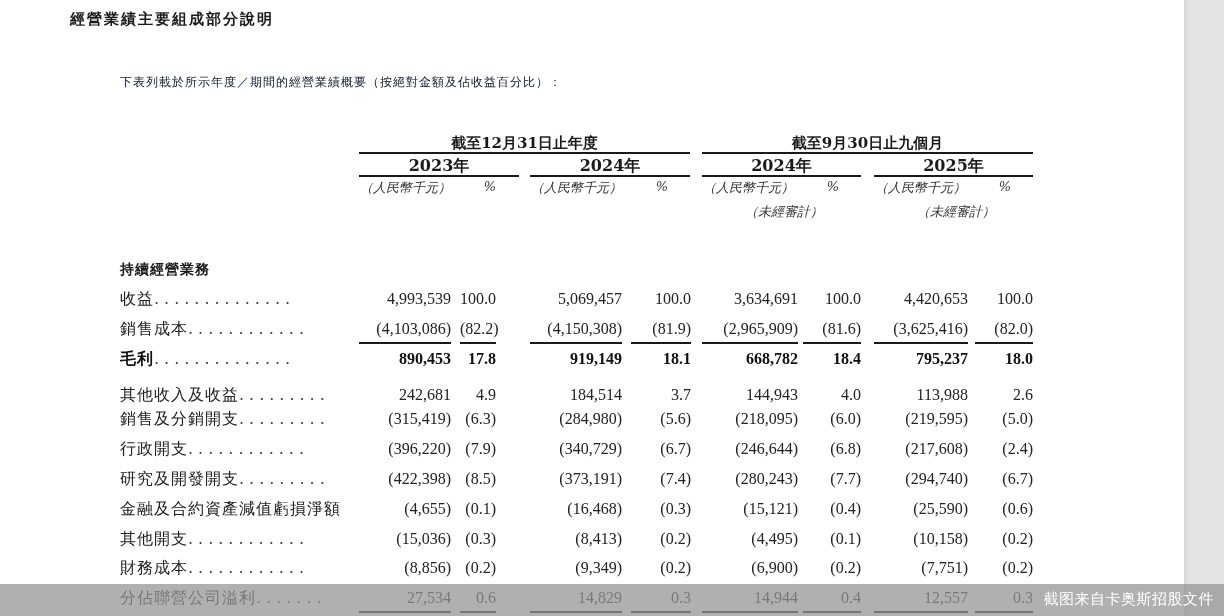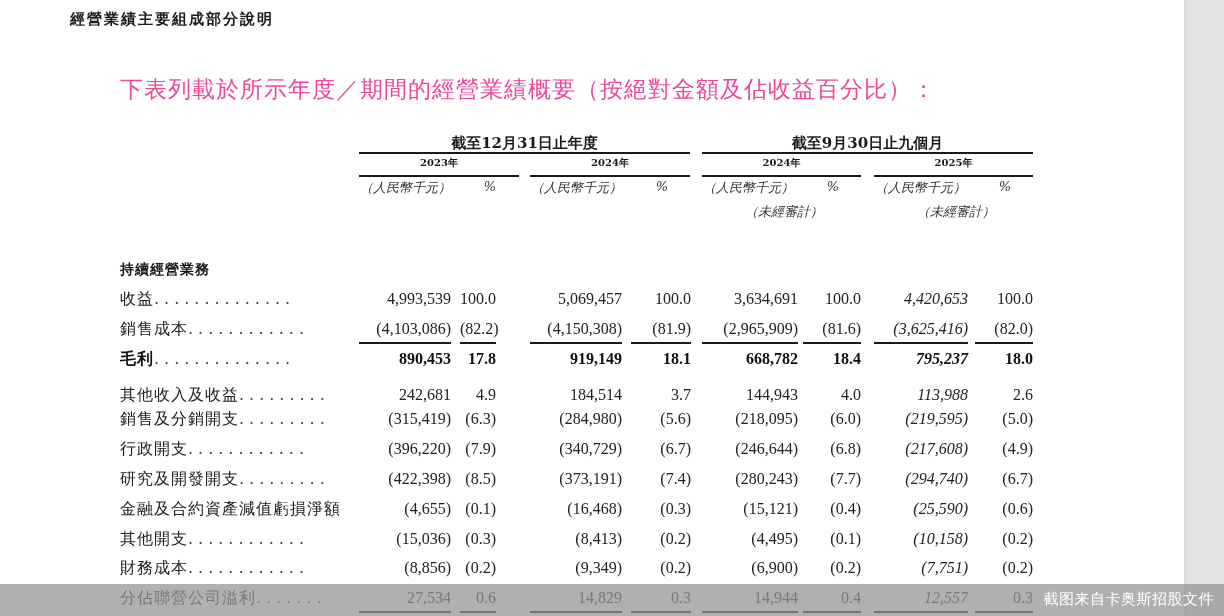--- a/index.html
+++ b/index.html
@@ -11,28 +11,28 @@
   }
   .page { position: absolute; left: 0; top: 0; width: 1184px; height: 616px; background: #ffffff; }
   .right-gutter { position: absolute; left: 1184px; top: 0; width: 40px; height: 616px; background: #e3e3e3; border-left: 3px solid #dadada; box-sizing: border-box; }
 
   .section-title {
     position: absolute; left: 70px; top: 10px;
     font-size: 15px; font-weight: bold; letter-spacing: 2px; color: #1a1a1a;
   }
   .intro {
     position: absolute; left: 120px; top: 74px;
-    font-size: 23px; letter-spacing: 1px; color: #ec4899;
+    font-size: 12px; letter-spacing: 1px; color: #0f172a;
   }
 
   
   .abs { position: absolute; }
   .grp-label { font-size: 15px; font-weight: bold; text-align: center; color: #1a1a1a; }
   .rule-thick { position: absolute; height: 2px; background: #1a1a1a; }
-  .year-label { font-size: 10px; font-weight: bold; text-align: center; color: #1a1a1a; }
+  .year-label { font-size: 16px; font-weight: bold; text-align: center; color: #1a1a1a; }
   .unit { font-size: 13px; font-style: italic; color: #333; }
   .pct { font-size: 13px; font-style: italic; color: #333; text-align: center; }
 
   .category {
     position: absolute; left: 120px; top: 261px;
     font-size: 14px; font-weight: bold; color: #1a1a1a; letter-spacing: 1px;
   }
 
   .row { position: absolute; left: 0; width: 1184px; height: 30px; }
   .row .label {
@@ -48,21 +48,21 @@
   }
   .row.bold .cell, .row.bold .label { font-weight: bold; color: #111; }
   .underline-cells .cell { border-bottom: 2px solid #1a1a1a; }
 
   .c1 { left: 359px; width: 92px; }
   .c2 { left: 460px; width: 36px; }
   .c3 { left: 530px; width: 92px; }
   .c4 { left: 631px; width: 60px; }
   .c5 { left: 702px; width: 96px; }
   .c6 { left: 803px; width: 58px; }
-  .c7 { left: 874px; width: 94px; font-style: italic; }
+  .c7 { left: 874px; width: 94px; }
   .c8 { left: 975px; width: 58px; }
 
   .footer-band {
     position: absolute; left: 0; top: 584px; width: 1224px; height: 32px;
     background: rgba(150,150,150,0.75);
   }
   .watermark {
     position: absolute; right: 10px; top: 590px;
     font-family: "DejaVu Sans", "Liberation Sans", sans-serif;
     font-size: 15px; color: #ffffff; letter-spacing: 0.5px;
@@ -165,21 +165,21 @@
 
   <div class="row" style="top:435px;">
     <div class="label"><span class="txt">行政開支</span><span class="dots">............</span></div>
     <div class="cell c1">(396,220)</div>
     <div class="cell c2">(7.9)</div>
     <div class="cell c3">(340,729)</div>
     <div class="cell c4">(6.7)</div>
     <div class="cell c5">(246,644)</div>
     <div class="cell c6">(6.8)</div>
     <div class="cell c7">(217,608)</div>
-    <div class="cell c8">(4.9)</div>
+    <div class="cell c8">(2.4)</div>
   </div>
 
   <div class="row" style="top:465px;">
     <div class="label"><span class="txt">研究及開發開支</span><span class="dots">.........</span></div>
     <div class="cell c1">(422,398)</div>
     <div class="cell c2">(8.5)</div>
     <div class="cell c3">(373,191)</div>
     <div class="cell c4">(7.4)</div>
     <div class="cell c5">(280,243)</div>
     <div class="cell c6">(7.7)</div>

